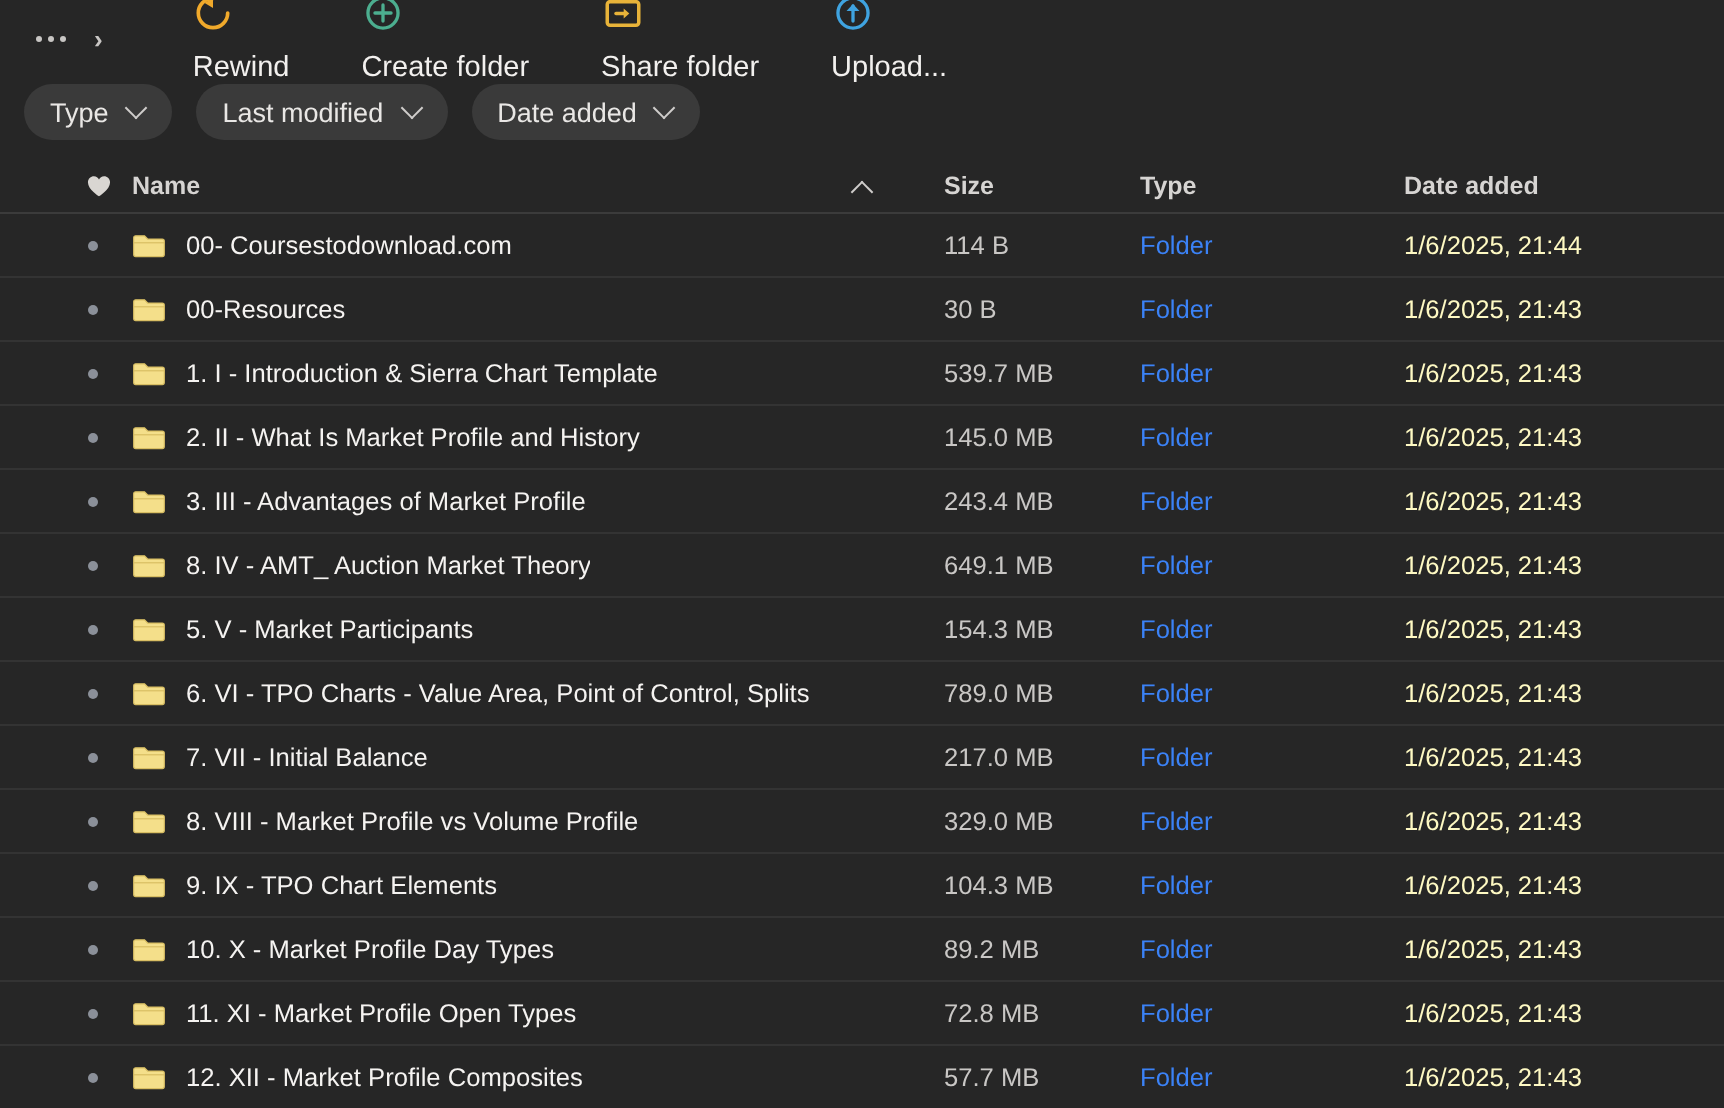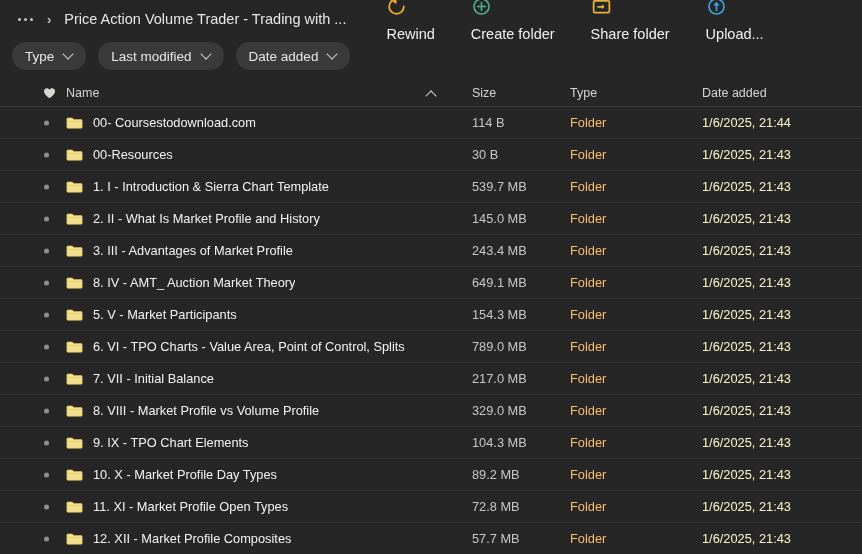--- a/index.html
+++ b/index.html
@@ -65,21 +65,21 @@
 
   
   .table { width: 100%; }
   .thead {
     display: flex; align-items: center;
     height: 27px; padding: 0 0 0 40px;
     border-bottom: 1px solid #3b3b3b;
     margin: 0 0 0 0;
   }
   .th {
-    color: #d6d4d2; font-size: 12.5px; font-weight: normal;
+    color: #d6d4d2; font-size: 12.5px; font-weight: bold;
     display: flex; align-items: flex-end;
   }
   .col-name  { width: 432px; padding-left: 26px; position: relative; }
   .col-size  { width: 98px; }
   .col-type  { width: 132px; }
   .col-date  { width: 150px; }
   .heart-ico { width: 13px; height: 12px; position: absolute; left: 3px; top: 1px; }
   .sort-chev {
     position: absolute; right: 36px; top: 4px;
     width: 10px; height: 7px;
@@ -102,37 +102,36 @@
     width: 432px; color: #f5f3f1; gap: 0; position: relative;
     padding-left: 26px;
   }
   .dot {
     position: absolute; left: 4px; top: 50%; transform: translateY(-50%);
     width: 5px; height: 5px; border-radius: 50%; background: #8b9099;
   }
   .folder-ico { width: 17px; height: 14px; flex: 0 0 17px; margin-right: 10px; }
   .nm { white-space: nowrap; overflow: hidden; text-overflow: ellipsis; }
   .cell.size { width: 98px; color: #c9c7c5; }
-  .cell.type { width: 132px; color: #fdba74; }
+  .cell.type { width: 132px; color: #3b82f6; }
   .cell.date { width: 150px; color: #fef9c3; white-space: nowrap; }
 </style>
 </head>
 <body>
 
 <div class="toolbar">
 
   <div class="crumb-ellipsis">
     <span></span>
     <span></span>
     <span></span>
   </div>
 
   <div class="crumb-sep">›</div>
 
-  <div class="crumb-title">Price Action Volume Trader - Trading with ...</div>
 
   <div class="tb-actions">
 
     <div class="tb-btn">
       <svg class="tb-ico" viewBox="0 0 24 24">
         <path d="M12 3.6a8.4 8.4 0 1 0 8.4 8.4" fill="none" stroke="#f0a92b" stroke-width="2.1" stroke-linecap="round"></path>
         <path d="M12 3.6 L12 9.2 L7.0 6.2 Z" fill="#f0a92b"></path>
       </svg>
       <span class="lbl">Rewind</span>
     </div>

